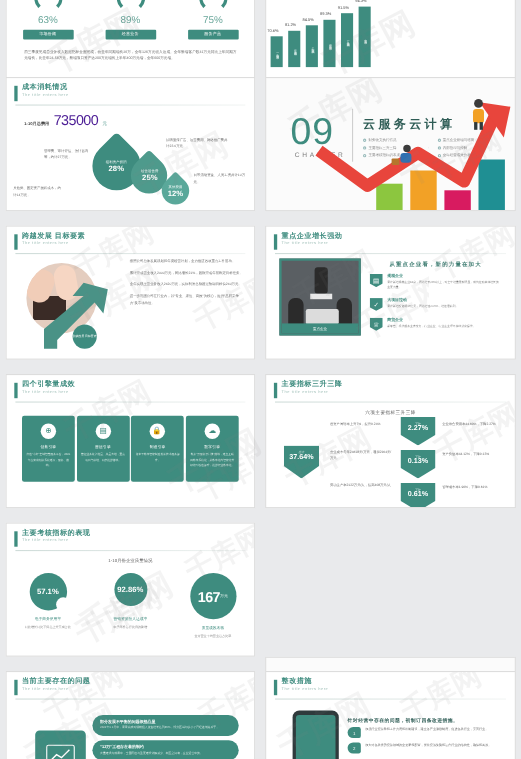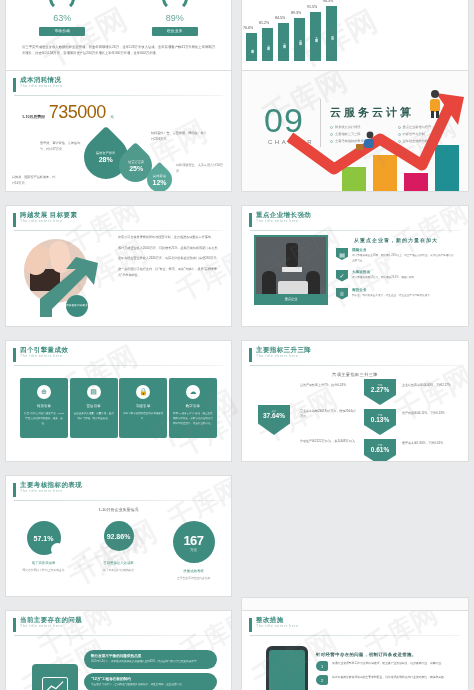--- a/index.html
+++ b/index.html
@@ -67,21 +67,21 @@
     display: flex; align-items: center; justify-content: center;
   }
   .bar span {
     writing-mode: vertical-rl; font-size: 2.6px; color: #d8ebe7; letter-spacing: .4px;
   }
   .bar-val { position: absolute; top: -7px; left: -3px; font-size: 3.6px; color: #4c4c4c; white-space: nowrap; }
 
   
   .metric-line { display: flex; align-items: baseline; gap: 4px; padding: 6px 0 0 16px; }
   .metric-k { font-size: 3.8px; color: #444; font-weight: bold; }
-  .metric-v { font-size: 18px; color: #a16207; letter-spacing: -.5px; }
+  .metric-v { font-size: 13px; color: #4c1d95; letter-spacing: -.5px; }
   .metric-u { font-size: 4px; color: #3e8c7f; }
   .hearts { position: relative; height: 78px; }
   .heart {
     position: absolute; background: #3e8c7f; color: #fff;
     display: flex; flex-direction: column; align-items: center; justify-content: center;
     text-align: center;
   }
   .h-t { font-size: 3px; letter-spacing: .2px; }
   .h-p { font-size: 7px; font-weight: bold; margin-top: 1px; }
   .h1 { left: 78px; top: 12px; width: 44px; height: 44px; border-radius: 50% 4px 50% 50%; transform: rotate(-45deg); }
@@ -115,21 +115,20 @@
   .card-t { font-size: 3.4px; color: #fff; margin-top: 5px; letter-spacing: .2px; }
   .card-b { font-size: 2.5px; color: #d7e8e4; margin-top: 4px; line-height: 1.9; }
 
   
   .kpi-title { text-align: center; font-size: 4px; color: #5a5a5a; padding-top: 6px; }
   .kpis { display: flex; justify-content: space-around; padding-top: 9px; }
   .kpi { text-align: center; width: 74px; }
   .kpi-ring {
     width: 38px; height: 38px; border-radius: 50%; margin: 0 auto;
     background: #3e8c7f; display: flex; align-items: center; justify-content: center;
-    flex-direction: column;
     position: relative;
   }
   .kpi-ring.cut::after{
     content:""; position:absolute; right:-3px; bottom:-1px; width:13px; height:13px;
     background:#fff; border-radius:50%;
   }
   .kpi-ring.small { width: 30px; height: 30px; }
   .kpi-v { font-size: 7px; color: #fff; font-weight: bold; position: relative; z-index:2;}
   .kpi-v.lg { font-size: 13px; letter-spacing: -.5px; }
   .kpi-u { font-size: 3.6px; color: #e3f0ed; position: relative; z-index:2;}
@@ -189,20 +188,25 @@
     <div class="donut-row" style="padding-top:40px;">
       <div class="donut-cell">
         <div class="dring"></div>
         <div class="dpct">63%</div>
         <div class="dchip">市场份额</div>
       </div>
       <div class="donut-cell">
         <div class="dring"></div>
         <div class="dpct">89%</div>
         <div class="dchip">经营业务</div>
+      </div>
+      <div class="donut-cell">
+        <div class="dring"></div>
+        <div class="dpct">75%</div>
+        <div class="dchip">服务产品</div>
       </div>
     </div>
     <div class="para-blk">
       <div class="para">前三季度完成总业务收入数据指标全面完成，较去年同期增长26万，全年126万元收入达成。全年新增客户数41万元同比上年同期万元增长，比去年24.58万元，新增项目资产达200万元增长上半年300万元增，全年600万元增。</div>
     </div>
   </div>
 
   <div class="slide" style="left:241px; top:-42px; width:228px; height:127px;">
     <div class="s2" style="padding-top:46px;">
       <div class="bars">

